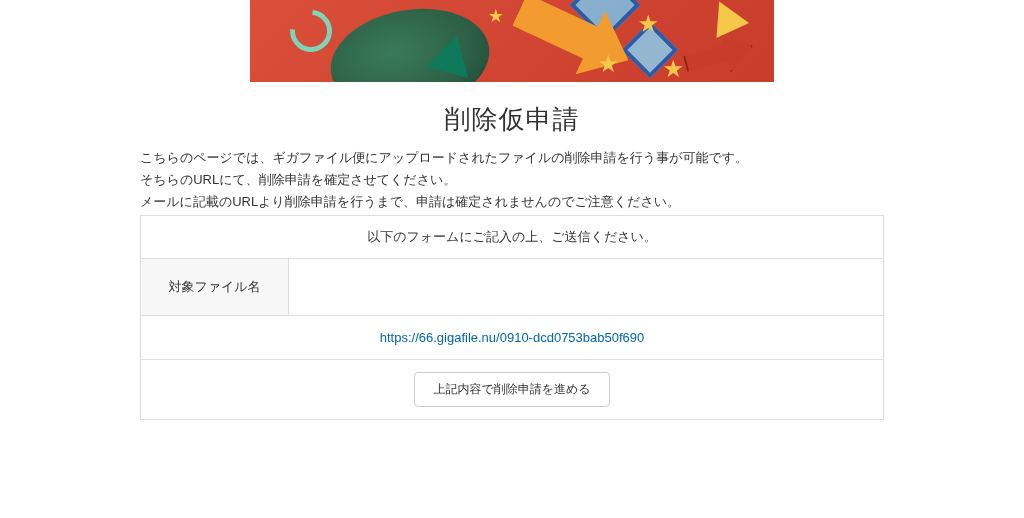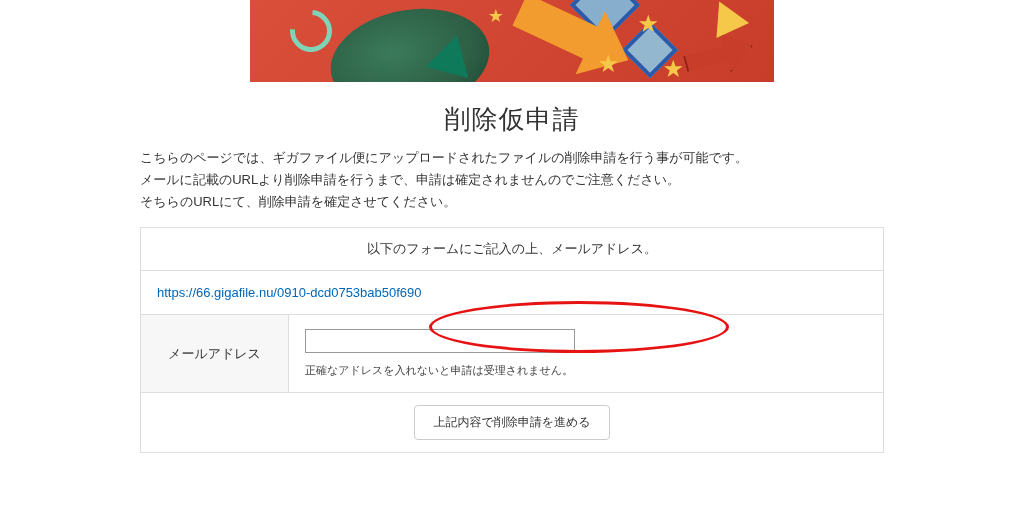--- a/index.html
+++ b/index.html
@@ -98,21 +98,21 @@
       letter-spacing: 1px;
     }
     .content {
       width: 744px;
       margin: 0 auto;
     }
     .intro-text {
       font-size: 13px;
       line-height: 1.7;
       color: #333;
-      margin-bottom: 14px;
+      margin-bottom: 2px;
     }
     .intro-text p { margin: 0; }
     .intro-text .block2 { margin-top: 12px; }
     .form-table {
       width: 100%;
       border: 1px solid #ddd;
       border-collapse: collapse;
       font-size: 13px;
     }
     .form-caption {
@@ -141,21 +141,21 @@
       min-height: 44px;
     }
     .row-value {
       flex: 1;
       padding: 14px 16px;
       display: flex;
       flex-direction: column;
       justify-content: center;
     }
     .row-value.tall { min-height: 56px; }
-    .url-link { color: #0066b8; text-decoration: none; font-size: 13px; }
+    .url-link { color: #0066b8; text-decoration: none; font-size: 13px; text-align: center; }
     .email-wrap {
       position: relative;
       padding-bottom: 4px;
     }
     .email-input {
       width: 270px;
       height: 24px;
       border: 1px solid #999;
       padding: 2px 6px;
       font-size: 13px;
@@ -208,43 +208,37 @@
   <span class="shape-star s2">★</span>
   <span class="shape-star s3">★</span>
   <span class="shape-star s4">★</span>
 </div>
 
 <h1 class="page-title">削除仮申請</h1>
 
 <div class="content">
   <div class="intro-text">
     <p>こちらのページでは、ギガファイル便にアップロードされたファイルの削除申請を行う事が可能です。</p>
+    <p>そちらのURLにて、削除申請を確定させてください。</p>
     <p>メールに記載のURLより削除申請を行うまで、申請は確定されませんのでご注意ください。</p>
-    <p>そちらのURLにて、削除申請を確定させてください。</p>
   </div>
 
-  <div class="form-caption">以下のフォームにご記入の上、メールアドレス。</div>
+  <div class="form-caption">以下のフォームにご記入の上、ご送信ください。</div>
   <div class="form-table">
 
+    <div class="form-row">
+      <div class="row-label">対象ファイル名</div>
+      <div class="row-value tall"></div>
+    </div>
 
     <div class="form-row">
       <div class="row-value">
         <a href="#" class="url-link">https://66.gigafile.nu/0910-dcd0753bab50f690</a>
       </div>
     </div>
 
-    <div class="form-row email-cell-wrap">
-      <div class="row-label">メールアドレス</div>
-      <div class="row-value">
-        <div class="email-wrap">
-          <input type="text" class="email-input" value="" style="">
-        </div>
-        <div class="email-note">正確なアドレスを入れないと申請は受理されません。</div>
-      </div>
-      <div class="highlight-ellipse"></div>
-    </div>
 
     <div class="submit-row">
       <button class="submit-btn">上記内容で削除申請を進める</button>
     </div>
 
   </div>
 </div>
 
 </body></html>

